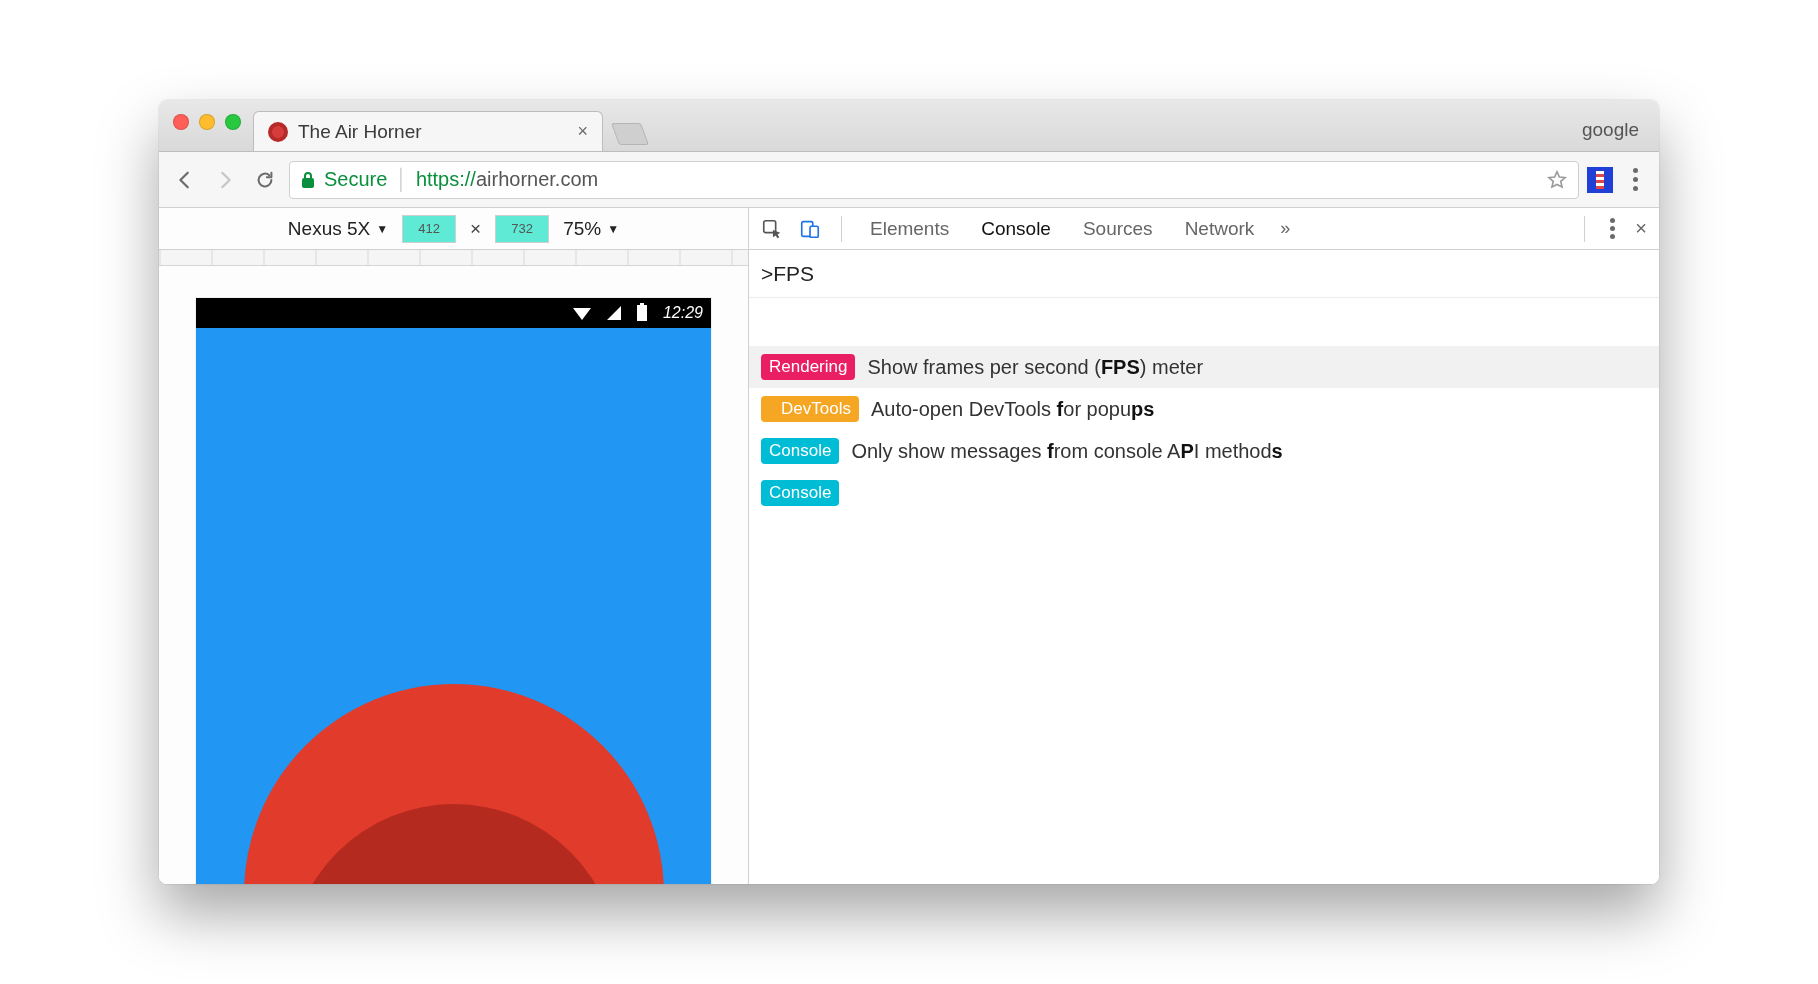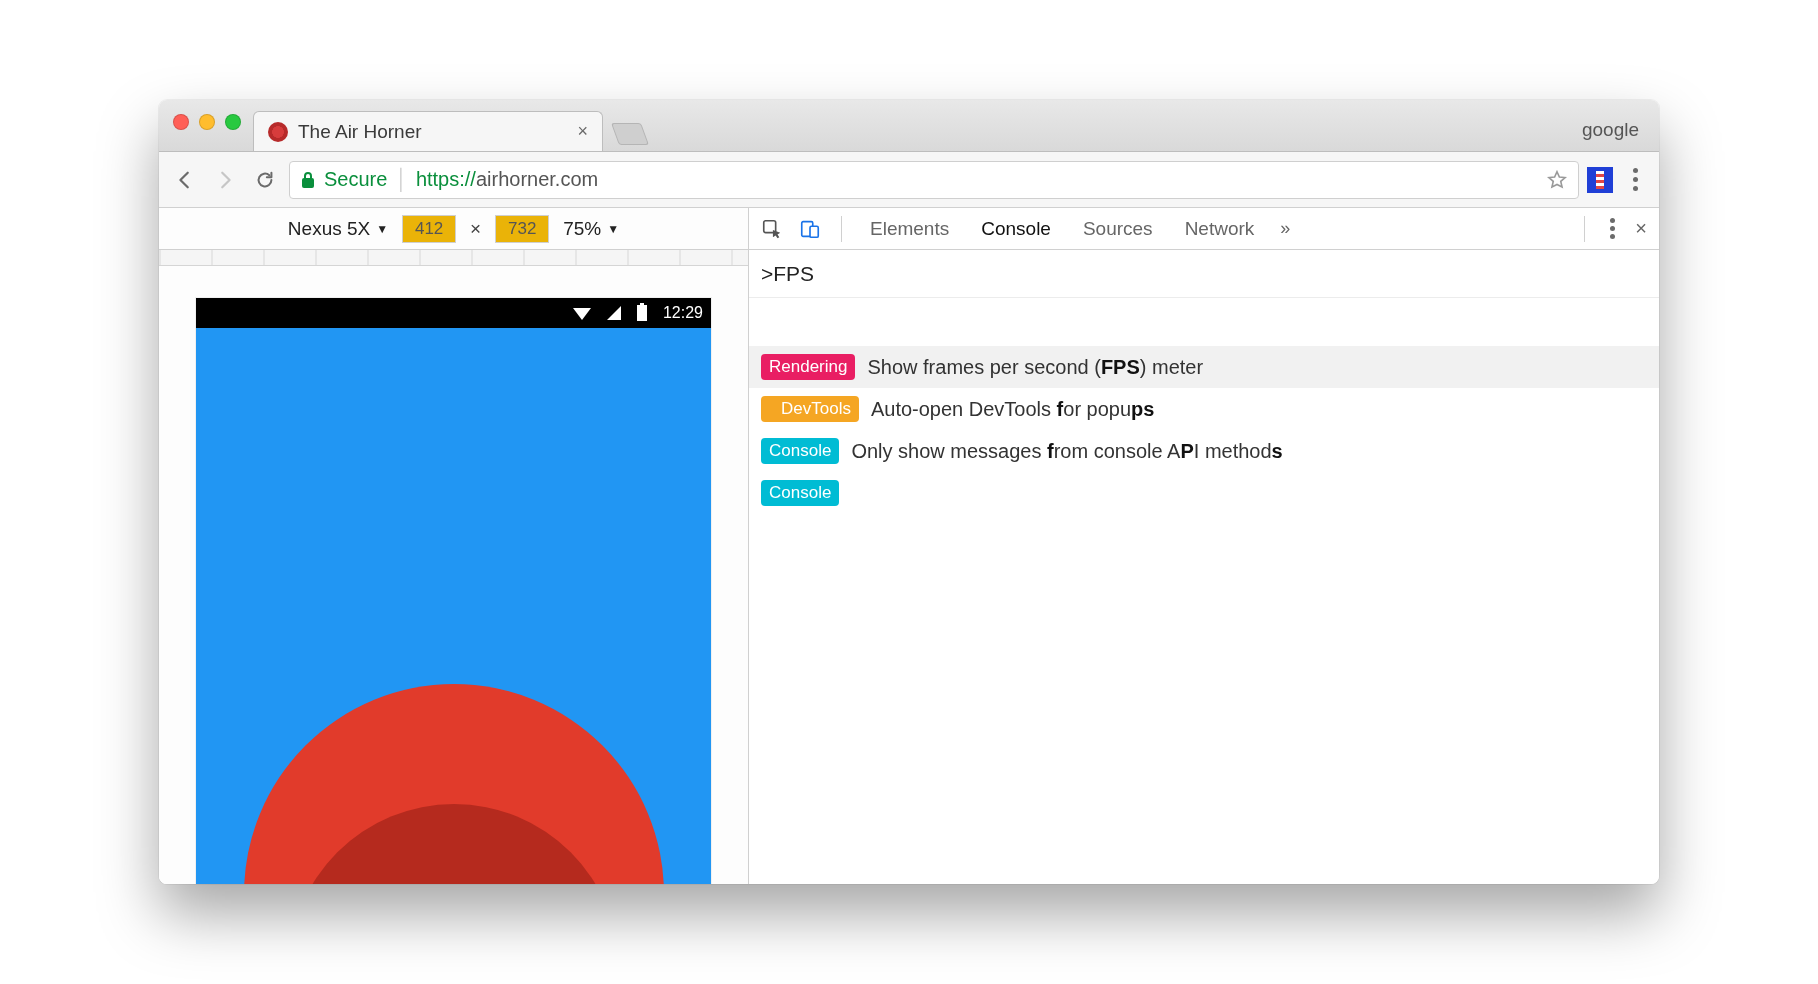--- a/index.html
+++ b/index.html
@@ -106,37 +106,37 @@
     align-items: center;
     justify-content: center;
     gap: 14px;
     font-size: 19px;
     color: #222;
     background: #fdfdfd;
   }
   .device-bar .sel { display:flex; align-items:center; gap:6px; cursor:pointer; }
   .device-bar .sel .tri { font-size: 12px; }
   .dim-input {
-    width: 54px; height: 28px; border: 1px solid #cfcfcf; background:#eab308; text-align:center; font-size:17px; color:#555;
+    width: 54px; height: 28px; border: 1px solid #cfcfcf; background:#5eead4; text-align:center; font-size:13px; color:#555;
   }
   .device-bar .x { color:#444; }
 
   .ruler {
     height: 16px;
     background: repeating-linear-gradient(90deg, #e6e6e6 0 2px, #f5f5f5 2px 52px);
     border-bottom: 1px solid #d5d5d5;
   }
 
   .viewport-area { flex:1; background:#fdfdfd; display:flex; justify-content:center; padding-top: 32px; overflow:hidden; }
   .device {
     width: 515px; height: 100%; background:#2196f3; position:relative; overflow:hidden;
     box-shadow: 0 0 0 1px rgba(0,0,0,0.05);
   }
   .device .statusbar {
-    height: 30px; background:#000; color:#fff; display:flex; align-items:center; justify-content:flex-end; padding:0 8px; gap:16px; font-size:16px;
+    height: 30px; background:#000; color:#fff; display:flex; align-items:center; justify-content:flex-end; padding:0 8px; gap:16px; font-size:16px;font-style:italic;
   }
   .statusbar .wifi { width:0;height:0; border-left:9px solid transparent; border-right:9px solid transparent; border-bottom:12px solid #fff; transform: rotate(180deg) translateY(-1px);}
   .statusbar .cell { width:0;height:0; border-bottom:14px solid #fff; border-left:14px solid transparent; }
   .statusbar .batt { width:10px; height:16px; border:1px solid #fff; background:#fff; position:relative;}
   .statusbar .batt::before{content:"";position:absolute;top:-3px;left:2px;width:4px;height:2px;background:#fff;}
   .device .horn1 { position:absolute; bottom:-220px; left:50%; transform:translateX(-50%); width:420px; height:420px; border-radius:50%; background:#e13b2b; }
   .device .horn2 { position:absolute; bottom:-250px; left:50%; transform:translateX(-50%); width:330px; height:330px; border-radius:50%; background:#b52a1e; }
 
   
   .dt-tabs {

